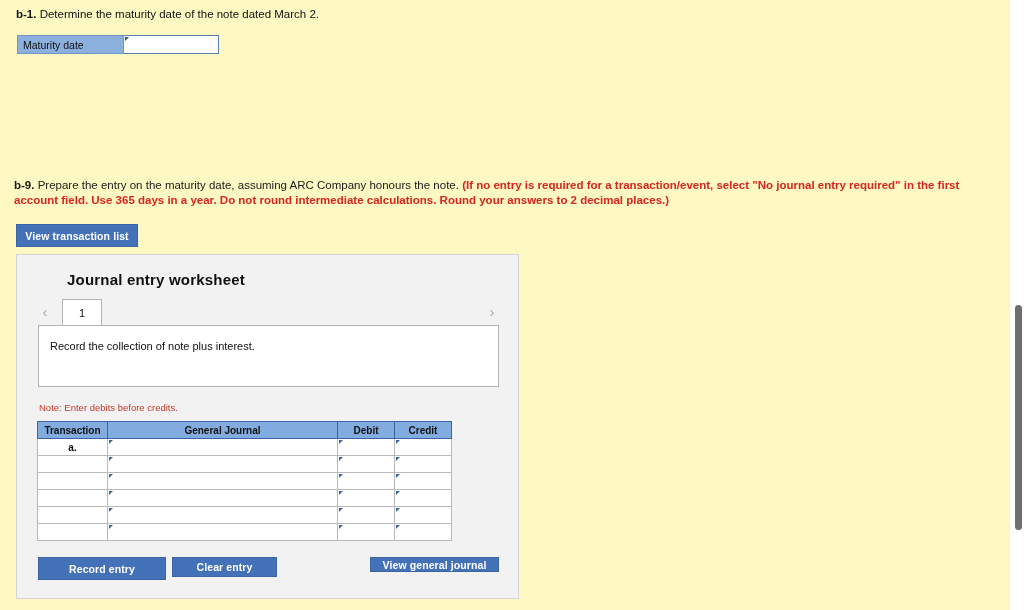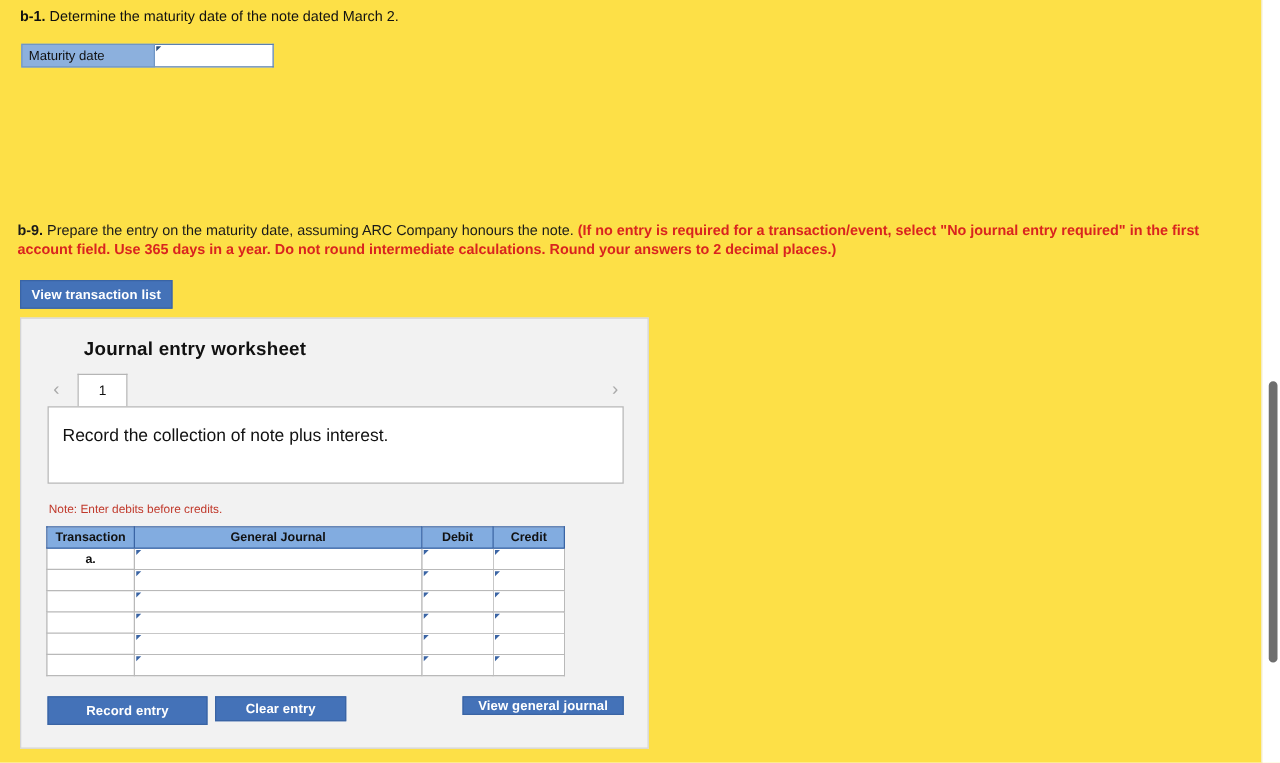--- a/index.html
+++ b/index.html
@@ -17,21 +17,21 @@
     overflow: hidden;
   }
 
   
   #content-area {
     position: absolute;
     left: 0;
     top: 0;
     width: 1010px;
     height: 610px;
-    background: #fde047;
+    background: #fef9c3;
     border-right: 1px solid #f0f0f0;
     box-sizing: border-box;
   }
 
   
   #b1-block {
     position: absolute;
     left: 16px;
     top: 7px;
     width: 960px;
@@ -207,21 +207,21 @@
     width: 461px;
     height: 62px;
     background: #ffffff;
     border: 1px solid #b5b5b5;
     box-sizing: border-box;
   }
   #entry-description-text {
     position: absolute;
     left: 11px;
     top: 14px;
-    font-size: 14px;
+    font-size: 11px;
     color: #111;
   }
 
   #debits-note {
     position: absolute;
     left: 22px;
     top: 147px;
     font-size: 9.5px;
     color: #c0392b;
   }

